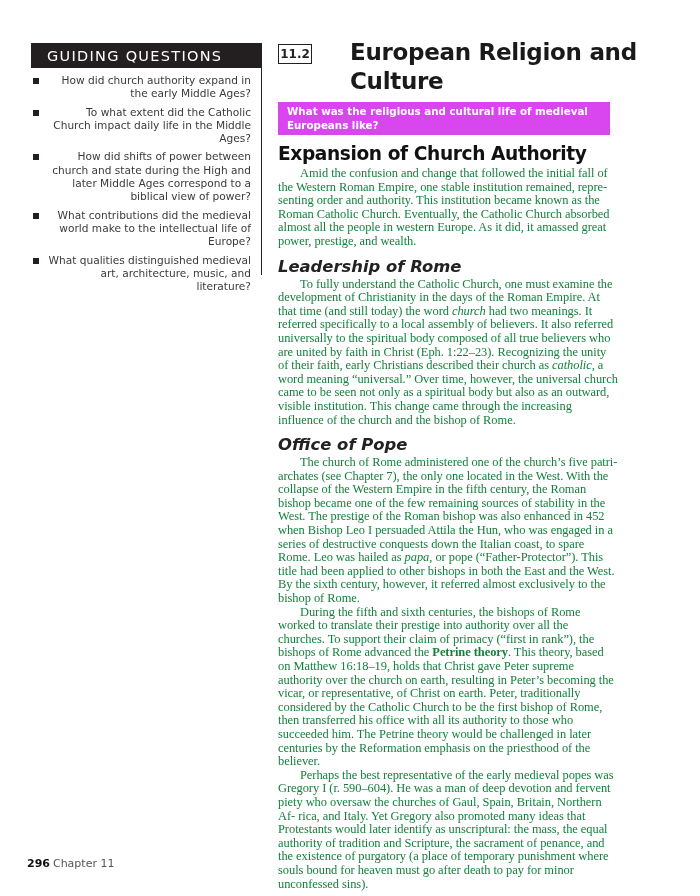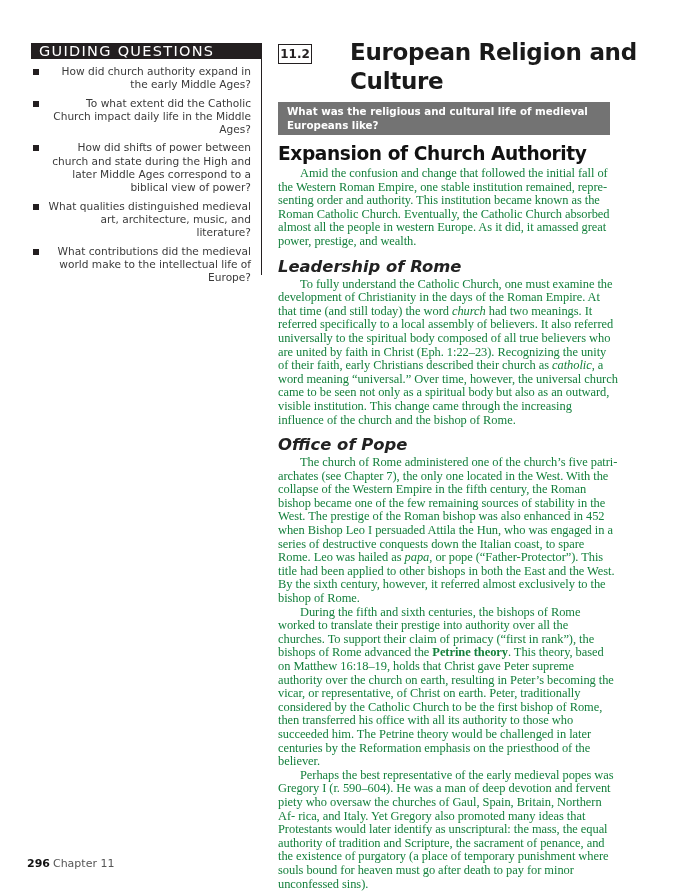--- a/index.html
+++ b/index.html
@@ -5,21 +5,21 @@
   * { margin: 0; padding: 0; box-sizing: border-box; }
   html, body { width: 700px; height: 896px; background: #ffffff; overflow: hidden; }
   body { position: relative; color: #231f20; }
 
   
   .gq-box {
     position: absolute; left: 31px; top: 43px; width: 231px; height: 232px;
     border-right: 1.5px solid #231f20;
   }
   .gq-header {
-    background: #231f20; height: 16px; padding-left: 8px;
+    background: #231f20; height: 25px; padding-left: 16px;
     display: flex; align-items: center;
   }
   .gq-title {
     color: #ffffff; font-family: "DejaVu Sans", sans-serif; font-size: 14.5px;
     letter-spacing: 1.3px; font-weight: normal;
   }
   .gq-list { list-style: none; padding: 6px 10px 0 2px; text-align: right; }
   .gq-item {
     display: flex; align-items: flex-start; margin-bottom: 5px;
     font-family: "DejaVu Sans", sans-serif; font-size: 10.6px; line-height: 13.3px; color: #3a3a3a;
@@ -35,21 +35,21 @@
     border: 1.5px solid #231f20; font-family: "DejaVu Sans", sans-serif; font-size: 12px;
     font-weight: bold; display: flex; align-items: center; justify-content: center;
   }
   .sec-title {
     position: absolute; left: 321px; top: 38px; width: 300px;
     font-family: "DejaVu Sans", sans-serif; font-weight: bold; font-size: 23px; line-height: 29px;
     color: #1a1a1a; letter-spacing: -0.3px; margin-left: 29px;
   }
   .sec-question {
     position: absolute; left: 278px; top: 102px; width: 332px; height: 33px;
-    background: #737373; padding: 3px 9px;
+    background: #d946ef; padding: 3px 9px;
     color: #ffffff; font-family: "DejaVu Sans", sans-serif; font-weight: bold;
     font-size: 10.3px; line-height: 13.5px;
   }
 
   
   .article { position: absolute; left: 278px; top: 142px; width: 340px; }
   .h2 {
     font-family: "DejaVu Sans", sans-serif; font-weight: bold; font-size: 18.6px;
     line-height: 24px; color: #111; letter-spacing: -0.4px; margin-bottom: 1px;
   }
@@ -87,25 +87,25 @@
     <li class="gq-item">
       <span class="gq-bullet"></span>
       <span>To what extent did the Catholic Church impact daily life in the Middle Ages?</span>
     </li>
     <li class="gq-item">
       <span class="gq-bullet"></span>
       <span>How did shifts of power between church and state during the High and later Middle Ages correspond to a biblical view of power?</span>
     </li>
     <li class="gq-item">
       <span class="gq-bullet"></span>
-      <span>What qualities distinguished medieval art, architecture, music, and literature?</span>
+      <span>What contributions did the medieval world make to the intellectual life of Europe?</span>
     </li>
     <li class="gq-item">
       <span class="gq-bullet"></span>
-      <span>What contributions did the medieval world make to the intellectual life of Europe?</span>
+      <span>What qualities distinguished medieval art, architecture, music, and literature?</span>
     </li>
   </ul>
 </aside>
 
 <div class="sec-num">11.2</div>
 <h1 class="sec-title">European Religion and Culture</h1>
 <div class="sec-question">What was the religious and cultural life of medieval Europeans like?</div>
 
 <article class="article">
   <h2 class="h2">Expansion of Church Authority</h2>

